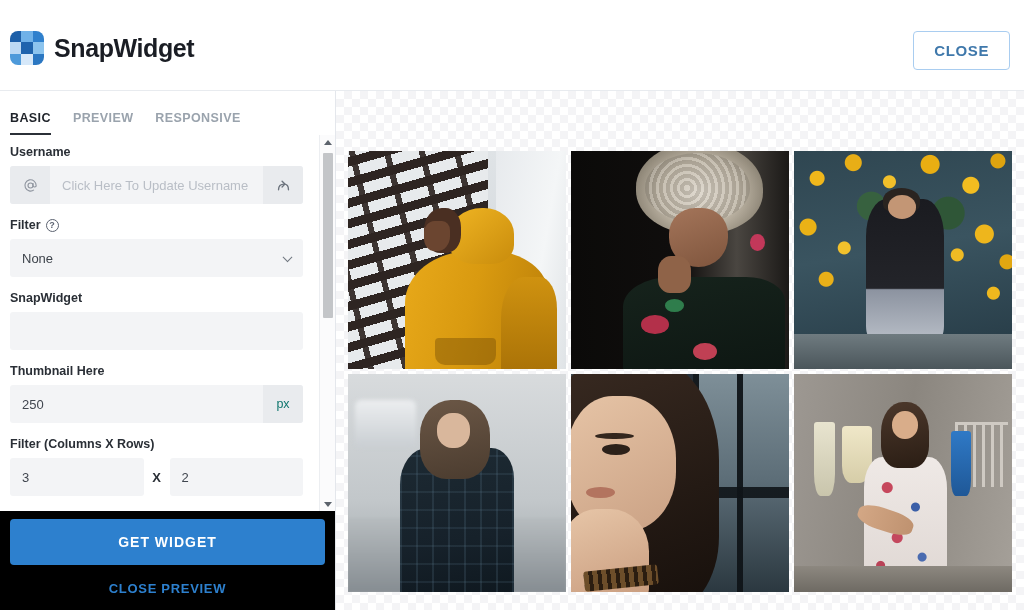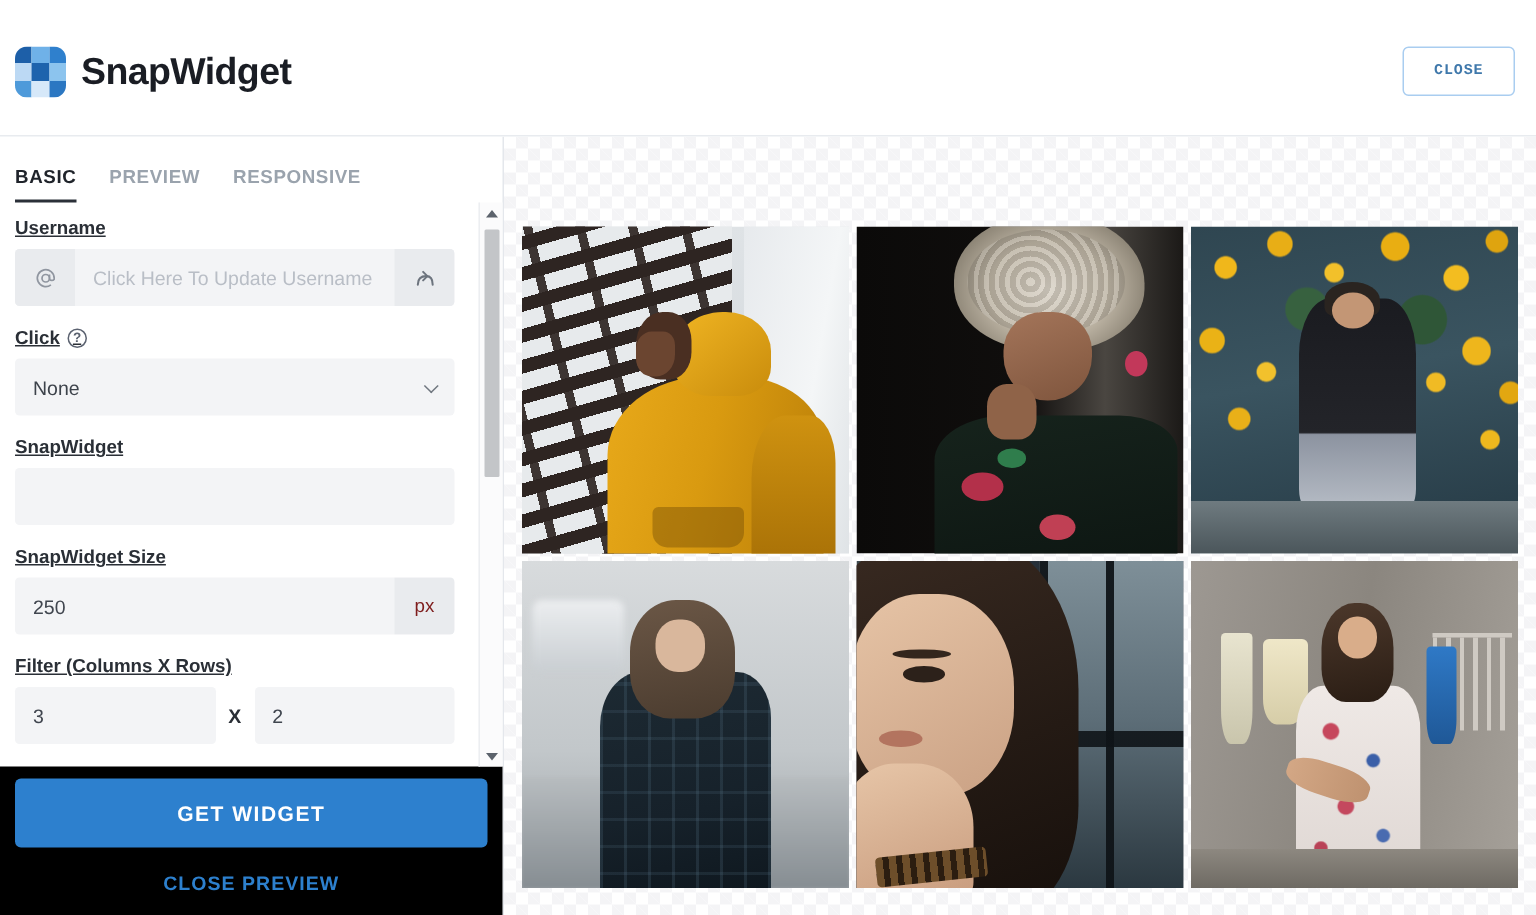--- a/index.html
+++ b/index.html
@@ -37,25 +37,25 @@
   .brand-name {
     font-size: 25px; font-weight: bold; color: #1a1d24;
     letter-spacing: -0.4px; line-height: 1;
   }
   .header-spacer { flex: 1 1 auto; }
   .close-btn {
     border: 1px solid #a9cdf0;
     color: #3f78ab;
     background: #ffffff;
     border-radius: 4px;
-    font-size: 10px; font-weight: bold;
+    font-size: 15px; font-weight: bold;
     letter-spacing: 0.6px;
     padding: 10px 20px;
     cursor: pointer;
-    font-family: Liberation Mono, monospace;
+    font-family: Liberation Sans, sans-serif;
   }
 
   
   .body { flex: 1 1 auto; display: flex; min-height: 0; }
 
   
   .sidebar {
     width: 336px; flex: 0 0 336px;
     background: #ffffff;
     border-right: 1px solid #e4e7ec;
@@ -80,21 +80,21 @@
     flex: 1 1 auto; position: relative;
     display: flex; min-height: 0;
   }
   .form {
     flex: 1 1 auto; padding: 10px 16px 0 10px;
     overflow: hidden;
   }
   .field { margin-bottom: 14px; }
   .field-label {
     font-size: 12.5px; font-weight: bold; color: #2a2f36;
-    margin-bottom: 7px; display: flex; align-items: center; gap: 5px; text-decoration: underline;
+    margin-bottom: 7px; display: flex; align-items: center; gap: 5px;
   }
   .help-icon {
     width: 13px; height: 13px; border-radius: 50%;
     border: 1.2px solid #5b6270;
     display: inline-flex; align-items: center; justify-content: center;
     font-size: 9px; font-weight: bold; color: #5b6270;
     line-height: 1; cursor: pointer;
   }
   .input-row {
     display: flex; align-items: stretch;
@@ -104,21 +104,21 @@
   .addon {
     width: 40px; flex: 0 0 40px;
     background: #e9ebee;
     display: flex; align-items: center; justify-content: center;
     color: #9096a0; font-size: 14px;
   }
   .addon.right {
     background: #e9ebee; color: #6d747e;
   }
   .addon.px {
-    background: #e9ebee; color: #7f1d1d; font-size: 12.5px;
+    background: #e9ebee; color: #0f766e; font-size: 12.5px;
   }
   .txt {
     flex: 1 1 auto; border: 0; outline: none; background: transparent;
     padding: 0 12px; font-size: 13px; color: #40464f;
     font-family: "Liberation Sans", sans-serif;
   }
   .txt::placeholder { color: #b9bec6; }
   .plain-input {
     width: 100%; height: 38px; border: 0; outline: none;
     background: #f3f4f6; border-radius: 3px;
@@ -532,38 +532,38 @@
                   <path d="M5 18c0-5 3-8 8-8"></path>
                   <polyline points="10,6 14,10 10,14"></polyline>
                   <path d="M13 10c4 0 6 3 6 8"></path>
                 </svg>
               </span>
             </div>
           </div>
 
           <div class="field">
             <div class="field-label">
-              <span>Click</span>
+              <span>Filter</span>
               <span class="help-icon">?</span>
             </div>
             <div class="select-wrap">
               <select>
                 <option>None</option>
               </select>
               <span class="chev"></span>
             </div>
           </div>
 
           <div class="field">
             <div class="field-label">SnapWidget</div>
             <input class="plain-input" type="text" placeholder="" style="">
           </div>
 
           <div class="field">
-            <div class="field-label">SnapWidget Size</div>
+            <div class="field-label">Thumbnail Here</div>
             <div class="input-row">
               <input class="txt" type="text" value="250" style="">
               <span class="addon px">px</span>
             </div>
           </div>
 
           <div class="field">
             <div class="field-label">Filter (Columns X Rows)</div>
             <div class="layout-row">
               <input class="plain-input" type="text" value="3" style="">

